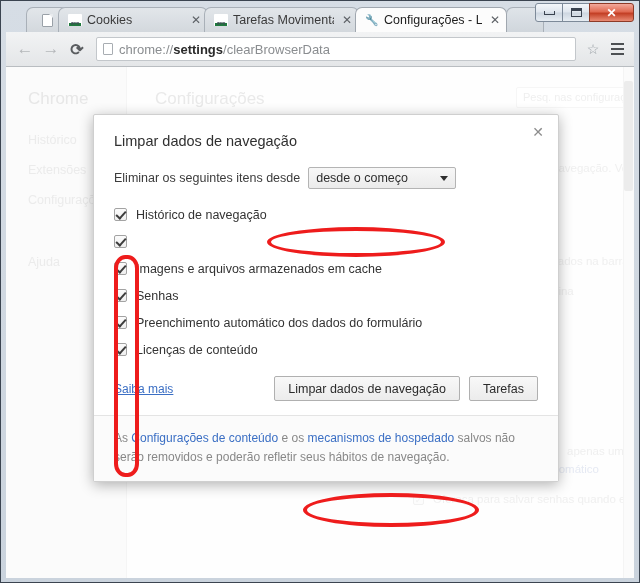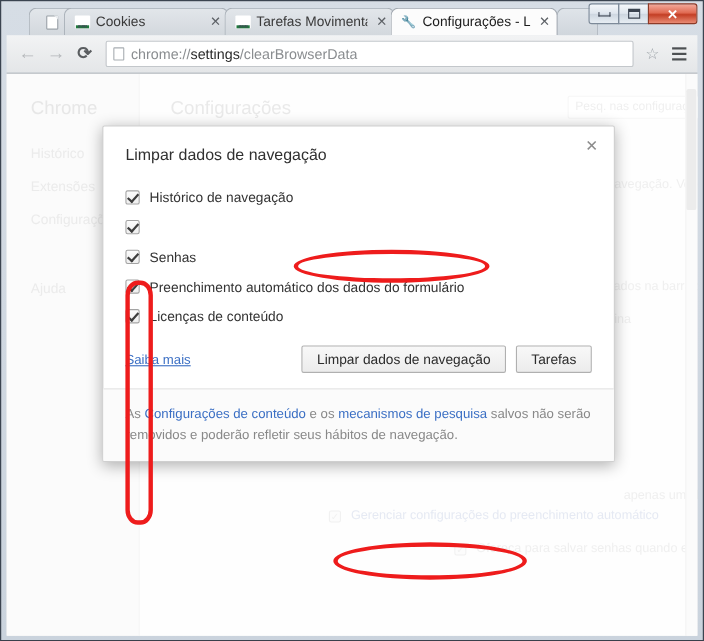--- a/index.html
+++ b/index.html
@@ -126,21 +126,21 @@
     background: #fff; border: 1px solid #c3c7cb; border-radius: 2px;
     display: flex; align-items: center; padding: 0 6px;
     font-size: 13px; color: #8a8d90;
   }
   .omni-icon {
     width: 10px; height: 12px; background: #fff;
     border: 1px solid #a8adb2; border-radius: 1px; margin-right: 6px;
     flex: 0 0 10px;
   }
   #omni-text { white-space: nowrap; overflow: hidden; }
-  #omni-text b { color: #2b2b2b; font-weight: normal; }
+  #omni-text b { color: #2b2b2b; font-weight: bold; }
   .star-btn { width: 22px; display:flex;align-items:center;justify-content:center;
     color:#9aa0a6; font-size: 14px; }
   .menu-btn {
     width: 22px; height: 24px; display: flex; flex-direction: column;
     align-items: center; justify-content: center; gap: 3px; margin-left: 2px;
   }
   .menu-btn i { display: block; width: 13px; height: 2px; background: #4d5053; }
 
   
   #page {
@@ -386,28 +386,39 @@
         </div>
       </div>
 
       <div id="overlay"></div>
 
       <div id="dialog">
         <div id="dlg-close">✕</div>
         <div id="dlg-body">
           <div id="dlg-title">Limpar dados de navegação</div>
 
+          <div id="dlg-when-row">
+            <span id="dlg-when-label">Eliminar os seguintes itens desde</span>
+            <span id="dlg-select">
+              <span>desde o começo</span>
+              <span class="caret"></span>
+            </span>
+          </div>
 
           <div>
             <div class="cb-row">
               <span class="cb-box checked"></span>
               <span class="cb-label">Histórico de navegação</span>
             </div>
             <div class="cb-row">
               <span class="cb-box checked"></span>
+            </div>
+            <div class="cb-row">
+              <span class="cb-box checked"></span>
+              <span class="cb-label">Imagens e arquivos armazenados em cache</span>
             </div>
             <div class="cb-row">
               <span class="cb-box checked"></span>
               <span class="cb-label">Senhas</span>
             </div>
             <div class="cb-row">
               <span class="cb-box checked"></span>
               <span class="cb-label">Preenchimento automático dos dados do formulário</span>
             </div>
             <div class="cb-row">
@@ -419,21 +430,21 @@
           <div id="dlg-actions">
             <a id="learn-more" href="#">Saiba mais</a>
             <div id="dlg-buttons">
               <div class="dlg-btn">Limpar dados de navegação</div>
               <div class="dlg-btn">Tarefas</div>
             </div>
           </div>
         </div>
 
         <div id="dlg-footer">
-          <span>As </span><a href="#">Configurações de conteúdo</a><span> e os </span><a href="#">mecanismos de pesquisa</a><span> salvos não serão removidos e poderão refletir seus hábitos de navegação.</span>
+          <span>As </span><a href="#">Configurações de conteúdo</a><span> e os </span><a href="#">mecanismos de hospedado</a><span> salvos não serão removidos e poderão refletir seus hábitos de navegação.</span>
         </div>
       </div>
 
       <div class="annot" id="annot-select"></div>
       <div class="annot" id="annot-checks"></div>
       <div class="annot" id="annot-button"></div>
 
     </div>
   </div>
 

